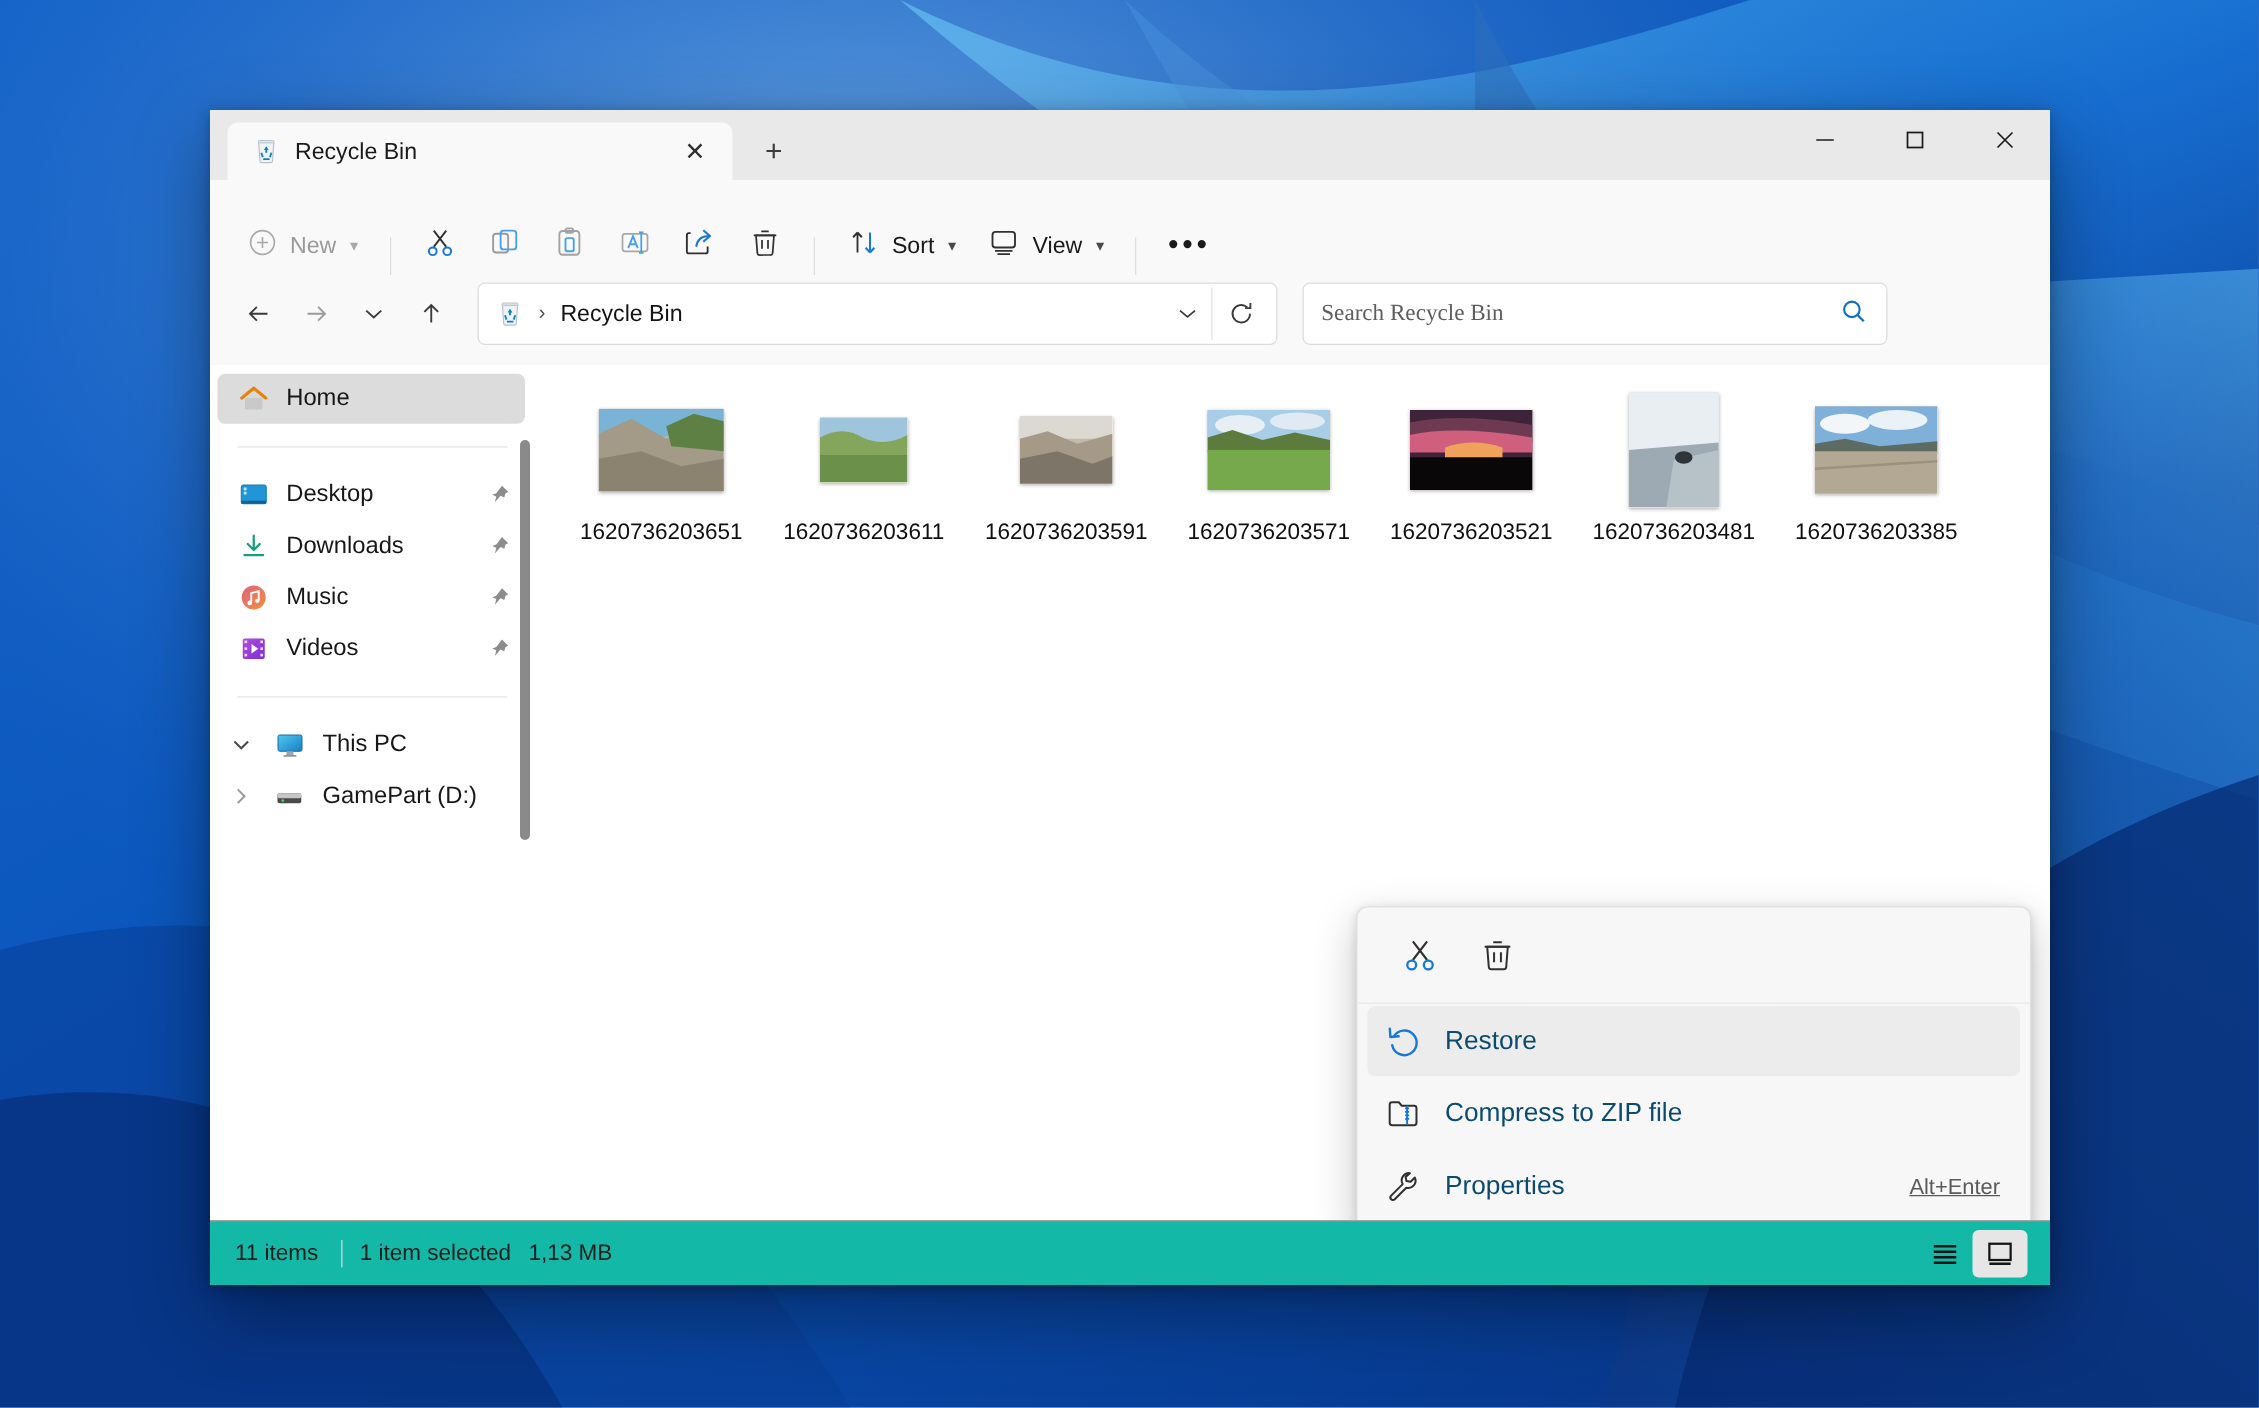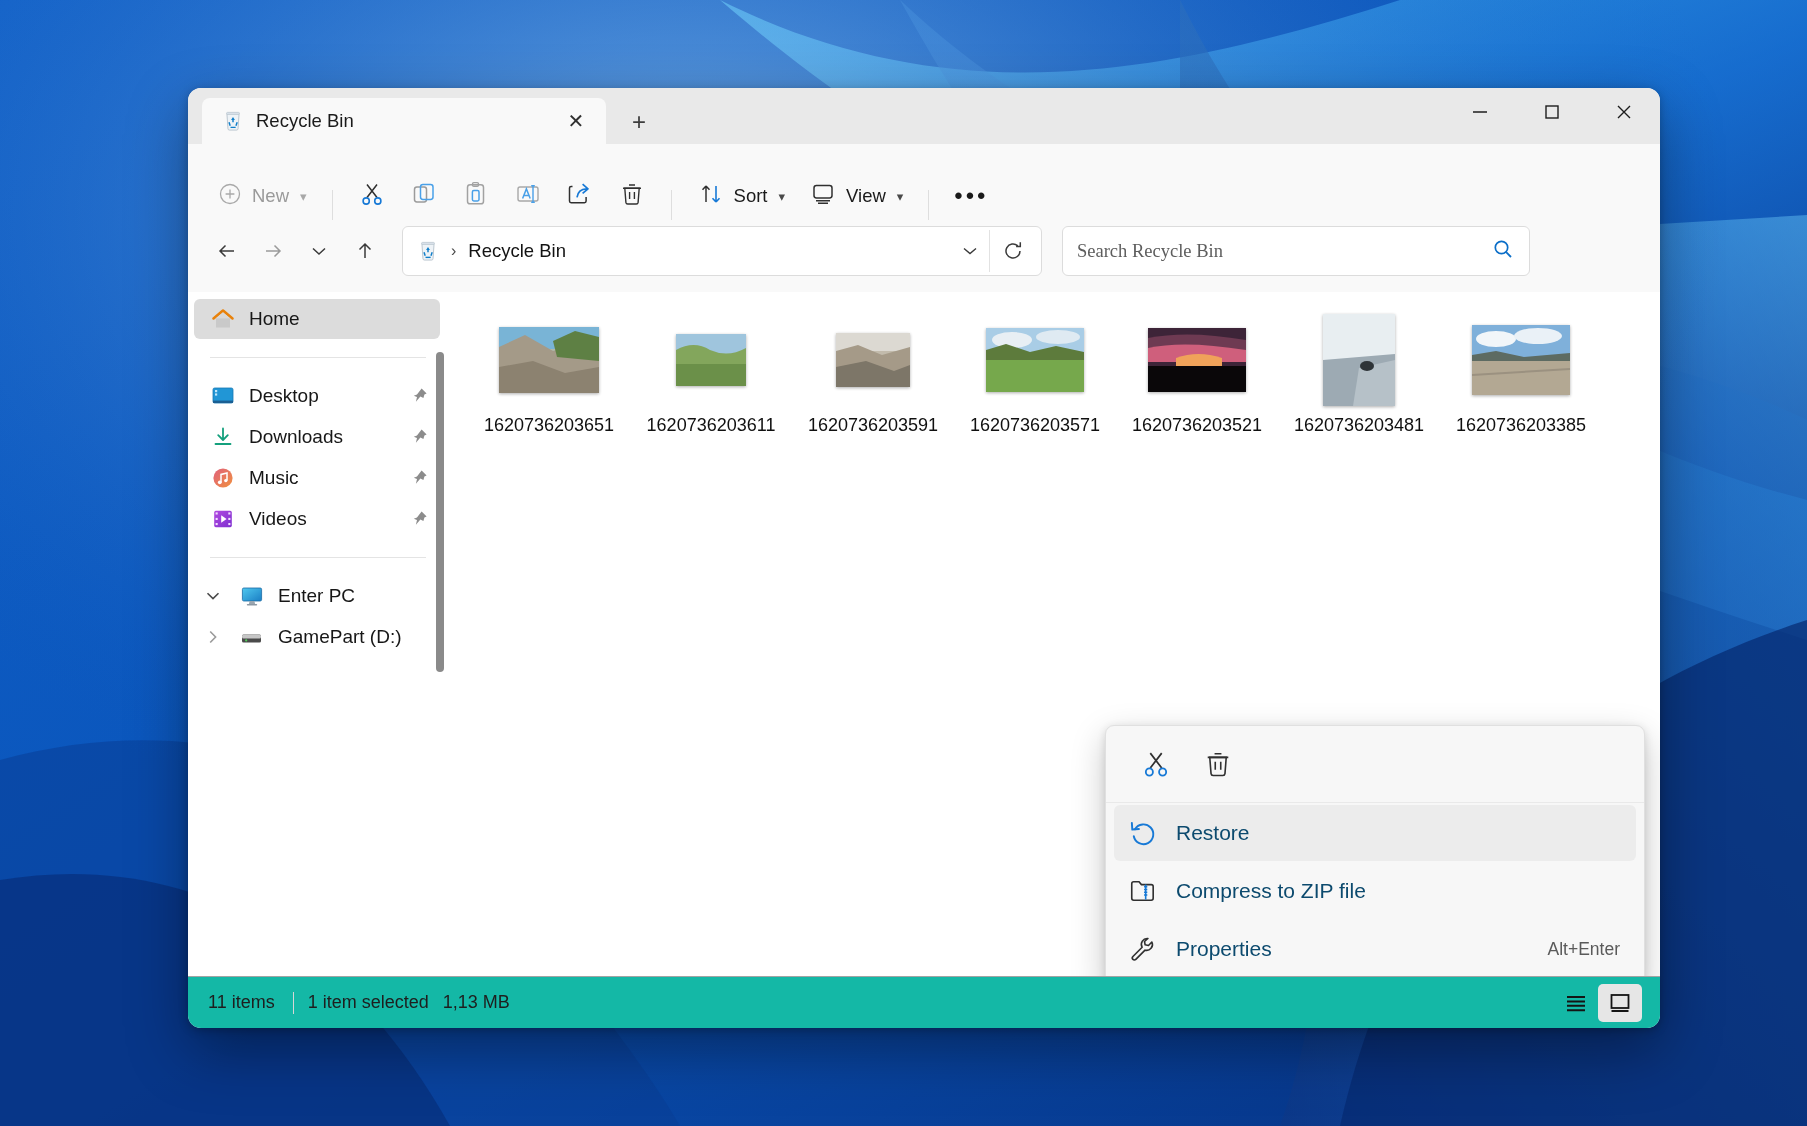--- a/index.html
+++ b/index.html
@@ -13,26 +13,25 @@
   
   #wallpaper { position: absolute; inset: 0; overflow: hidden; }
   #wallpaper svg { width: 100%; height: 100%; display: block; }
 
   
   #window {
     position: absolute;
     left: 168px; top: 88px;
     width: 1472px; height: 940px;
     background: #f3f3f3;
-    border-radius: 13px;
+    border-radius: 1px;
     box-shadow: 0 22px 60px rgba(0,0,0,.38), 0 2px 10px rgba(0,0,0,.25);
     overflow: hidden;
     display: flex;
     flex-direction: column;
-    margin-left: 20px;
   }
 
   
   #titlebar {
     height: 56px;
     background: #e9e9e9;
     display: flex;
     align-items: flex-end;
     position: relative;
     flex: none;
@@ -317,21 +316,21 @@
     display: flex;
     align-items: center;
     margin: 2px 8px;
     padding: 0 16px 0 14px;
     border-radius: 6px;
     gap: 18px;
   }
   .ctx-item.hl { background: #ececec; }
   .ctx-ico { width: 30px; height: 30px; flex: none; display:flex; align-items:center; justify-content:center; color: #1d1d1d; }
   .ctx-label { font-size: 21px; color: #0c4a6e; flex: 1; white-space: nowrap; }
-  .ctx-accel { font-size: 17.5px; color: #5a5a5a; white-space: nowrap; }
+  .ctx-accel { font-size: 17.5px; color: #5a5a5a; white-space: nowrap; text-decoration: underline; }
 
   
   #statusbar {
     height: 52px;
     background: #14b8a6;
     border-top: 1px solid #a3a3a3;
     display: flex;
     align-items: center;
     padding: 0 18px 0 20px;
     gap: 0;
@@ -696,21 +695,21 @@
                 <linearGradient id="pcg" x1="0" y1="0" x2="1" y2="1">
                   <stop offset="0%" stop-color="#4fc8ef"></stop>
                   <stop offset="100%" stop-color="#1a7ec4"></stop>
                 </linearGradient>
               </defs>
             <rect x="2.4" y="4" width="19.2" height="13" rx="1.4" fill="url(#pcg)" stroke="#1a6ba5" stroke-width=".8"></rect>
             <path d="M9.6 17h4.8l.7 3H8.9Z" fill="#9aa6b0"></path>
             <rect x="6.8" y="20" width="10.4" height="1.4" rx=".7" fill="#8c98a3"></rect>
           </svg>
         </span>
-        <span class="side-label">Enter PC</span>
+        <span class="side-label">This PC</span>
       </div>
 
 
       <div class="side-item indent">
         <span class="side-expander">
           <svg width="18" height="18" viewBox="0 0 18 18">
               <path d="M6.2 3.5L11.6 9l-5.4 5.5" fill="none" stroke="#9a9a9a" stroke-width="1.6"></path>
             </svg>
         </span>
         <span class="side-ico">

